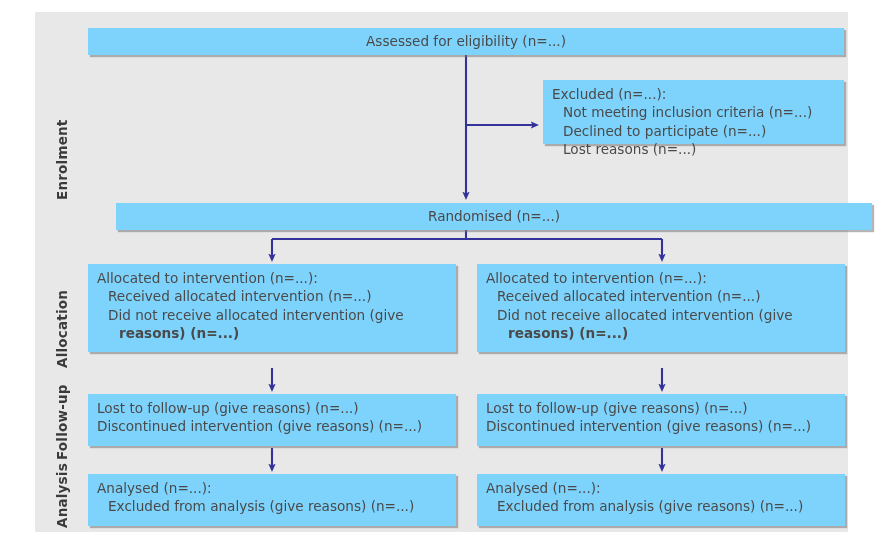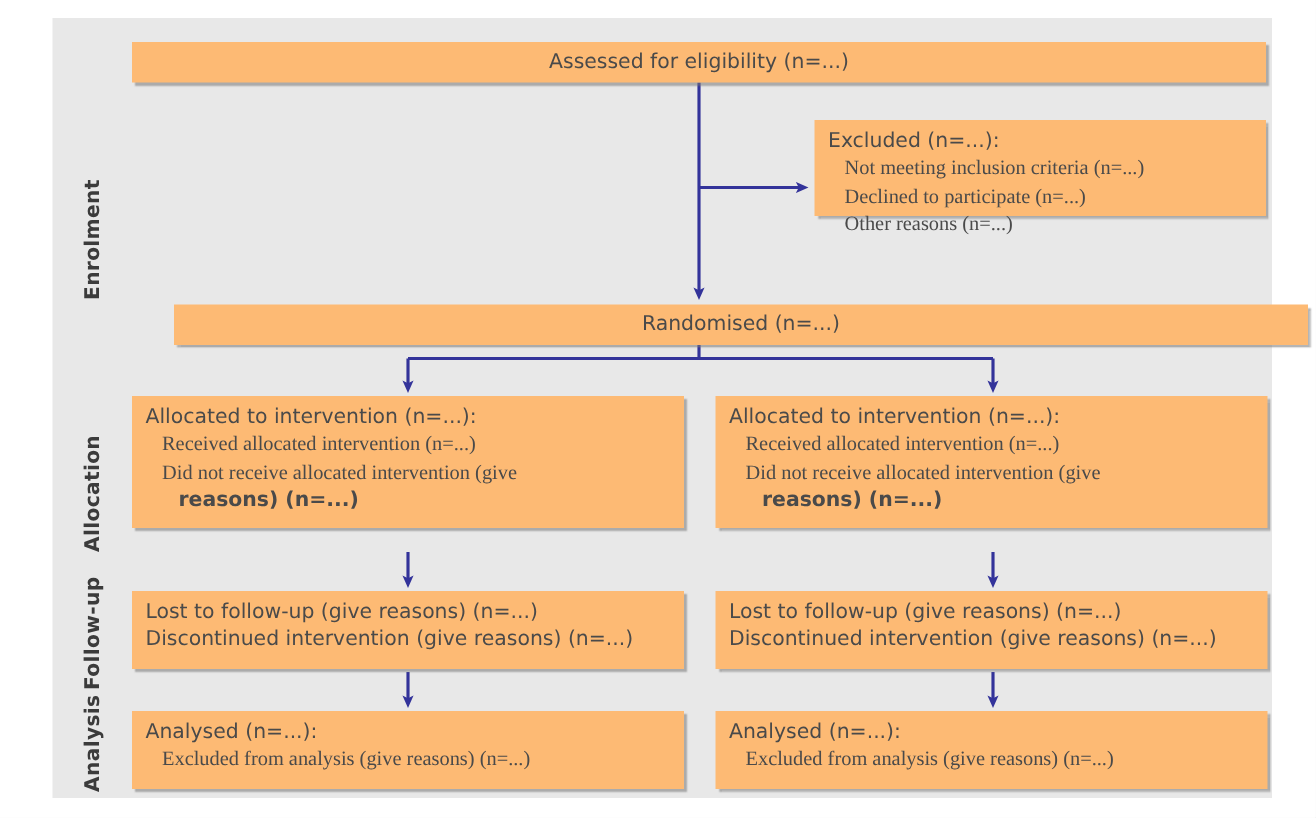--- a/index.html
+++ b/index.html
@@ -25,31 +25,31 @@
     color:#3b3b3b;
     letter-spacing:.2px;
     white-space:nowrap;
     transform-origin:0 0;
     transform:rotate(-90deg);
   }
 
   
   .box{
     position:absolute;
-    background:#fdba74;
+    background:#7dd3fc;
     box-shadow:2px 2px 1px rgba(120,120,120,.55);
     box-sizing:border-box;
     color:#4a4a4a;
     font-size:13.6px;
     line-height:18.4px;
   }
   .box .ln{display:block;white-space:nowrap;}
   .box.center{display:flex;align-items:center;justify-content:center;}
   .box.left{padding:5px 8px 5px 9px;}
-  .indent1{padding-left:11px;font-family:Liberation Serif, serif;}
+  .indent1{padding-left:11px;}
   .indent2{padding-left:22px;font-weight:bold;}
 
   
   svg.wires{
     position:absolute;left:0;top:0;width:877px;height:545px;
     pointer-events:none;
   }
 </style>
 </head>
 <body>
@@ -89,21 +89,21 @@
   </svg>
 
   <div class="box center" style="left:88px;top:28px;width:756px;height:27px;">
     <span class="ln">Assessed for eligibility (n=...)</span>
   </div>
 
   <div class="box left" style="left:543px;top:80px;width:301px;height:64px;">
     <span class="ln">Excluded (n=...):</span>
     <span class="ln indent1">Not meeting inclusion criteria (n=...)</span>
     <span class="ln indent1">Declined to participate (n=...)</span>
-    <span class="ln indent1">Other reasons (n=...)</span>
+    <span class="ln indent1">Lost reasons (n=...)</span>
   </div>
 
   <div class="box center" style="left:88px;top:203px;width:756px;height:27px;margin-left:28px;">
     <span class="ln">Randomised (n=...)</span>
   </div>
 
   <div class="box left" style="left:88px;top:264px;width:368px;height:88px;">
     <span class="ln">Allocated to intervention (n=...):</span>
     <span class="ln indent1">Received allocated intervention (n=...)</span>
     <span class="ln indent1">Did not receive allocated intervention (give</span>

